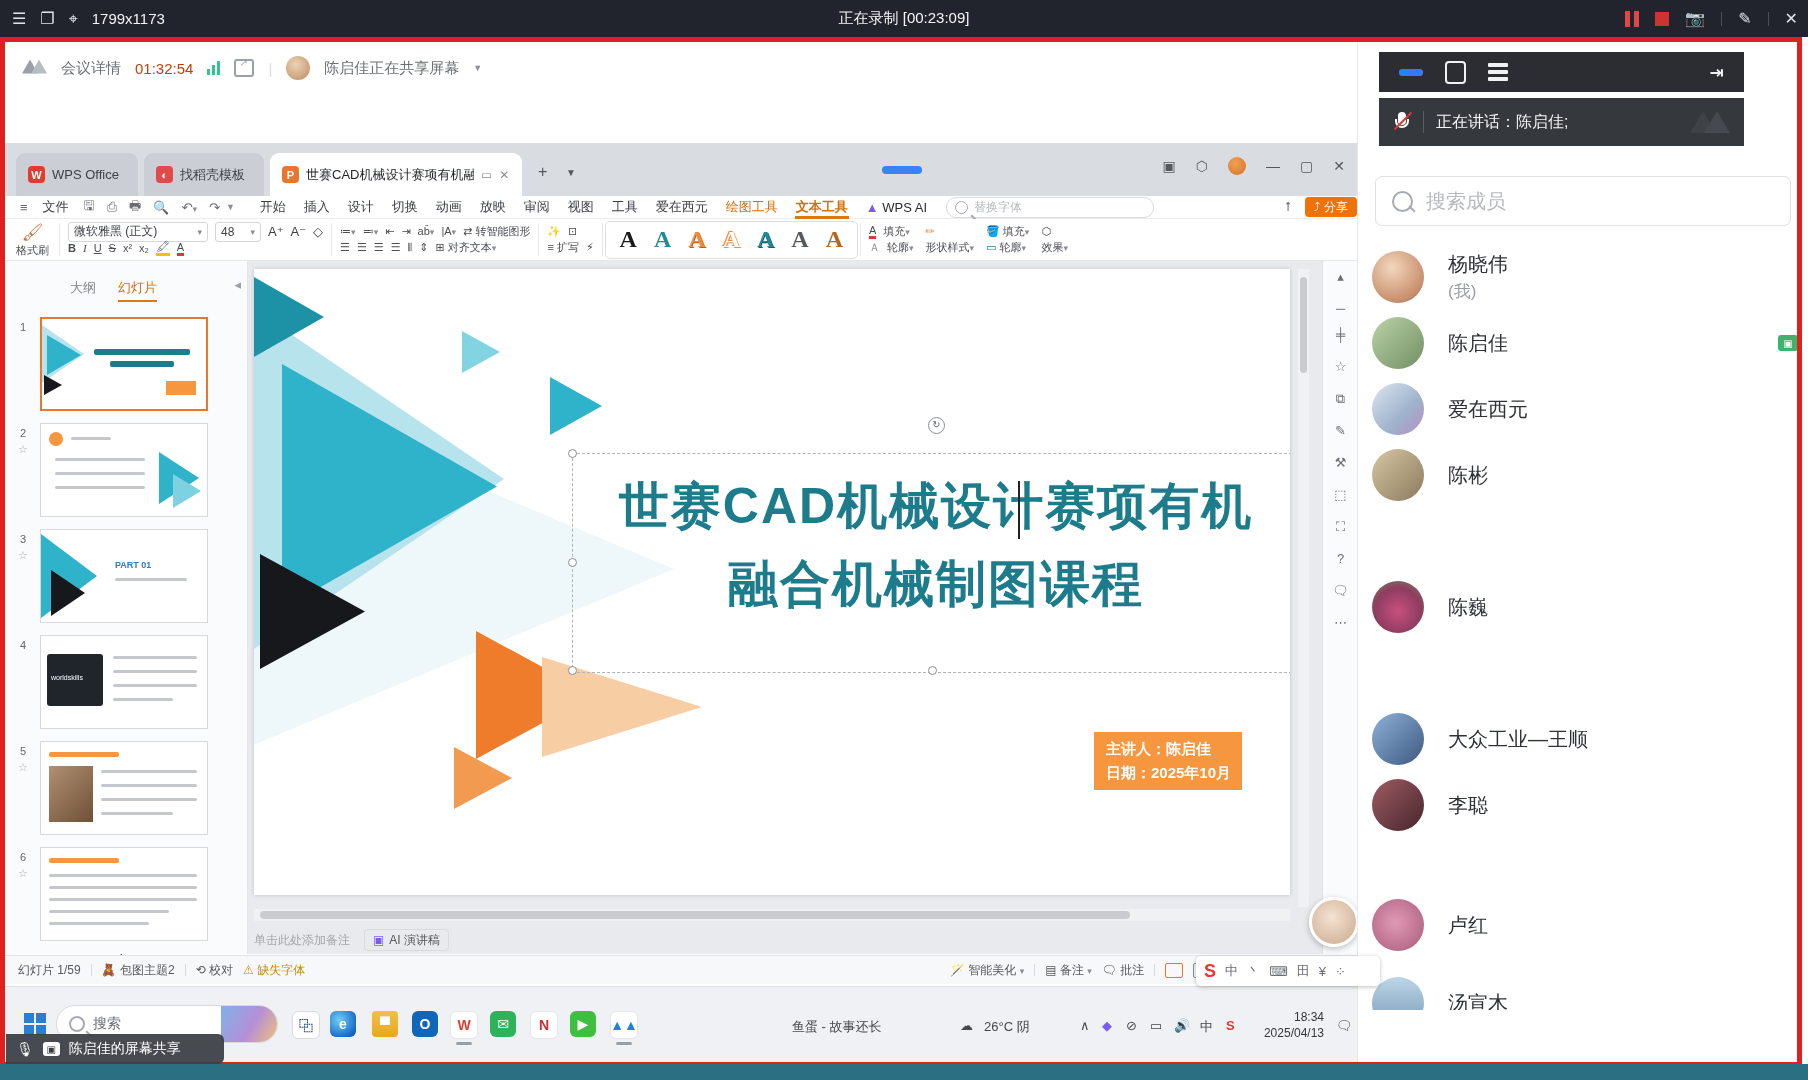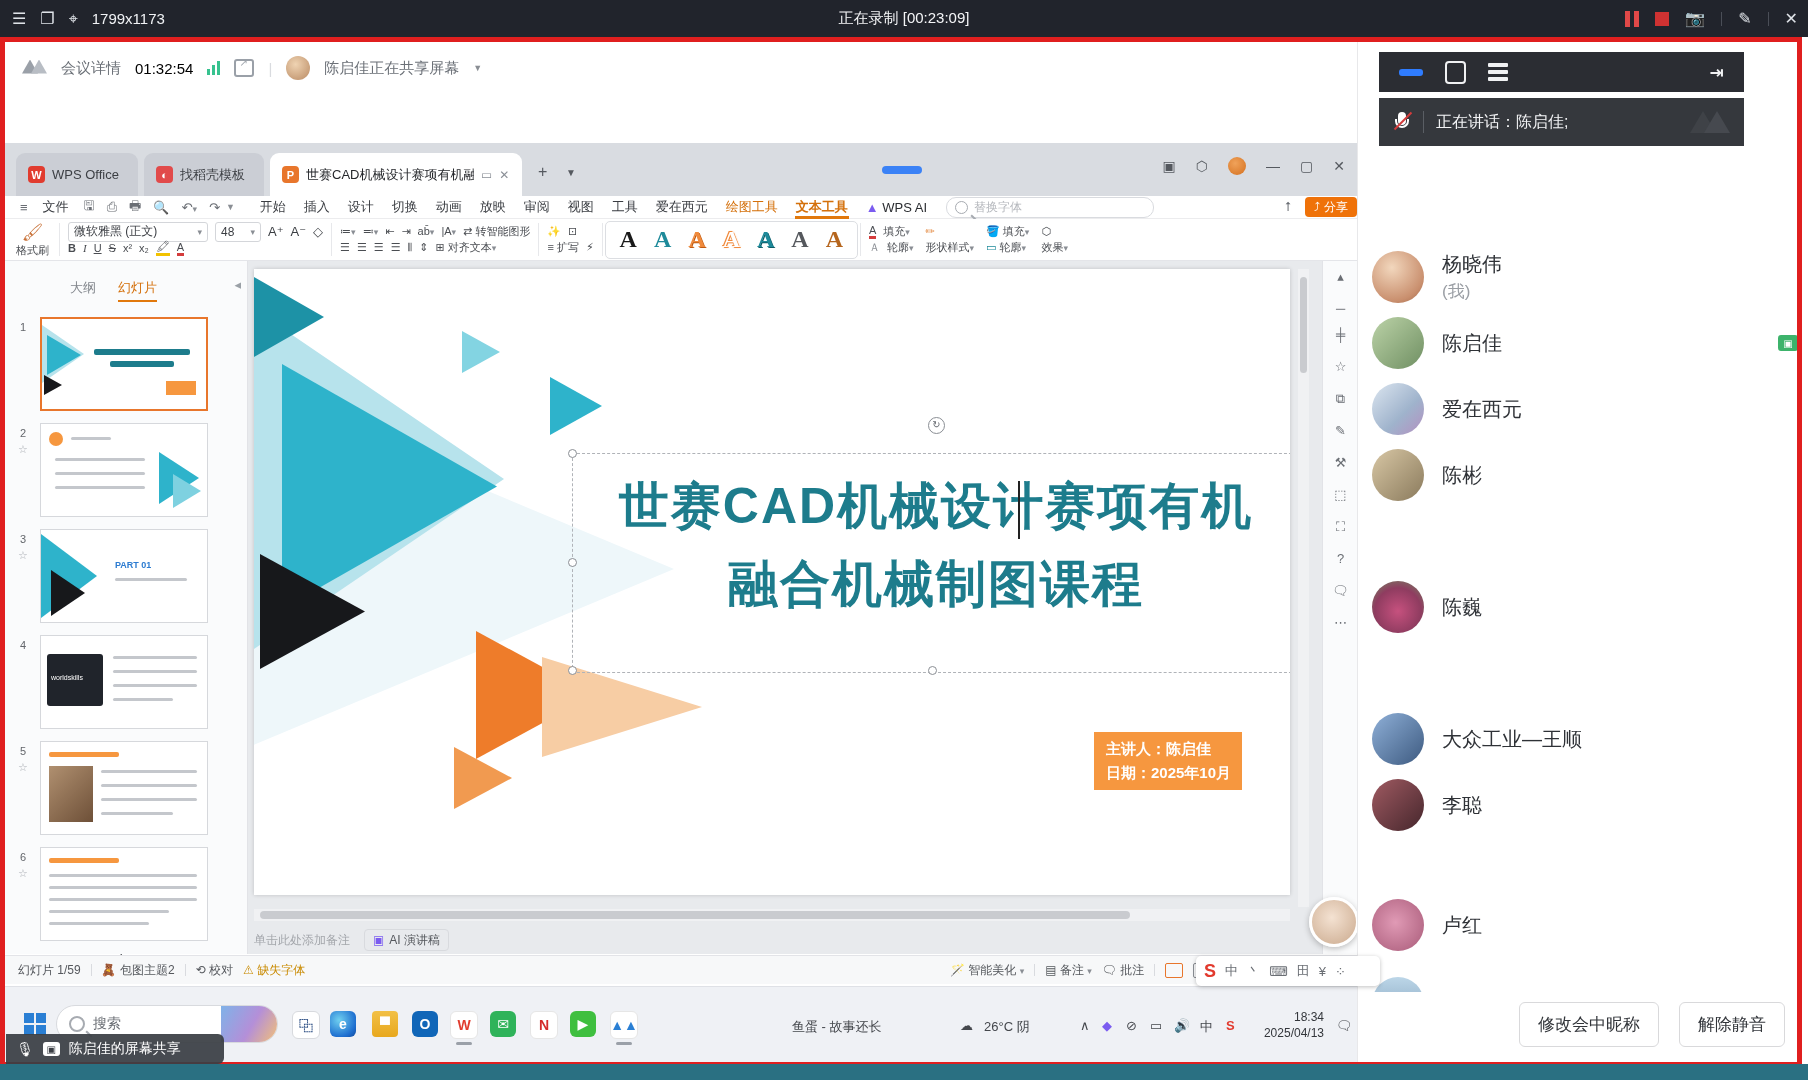--- a/index.html
+++ b/index.html
@@ -141,21 +141,21 @@
   .micmute s{position:absolute;left:-2px;top:9px;width:24px;height:2px;background:#d43c3c;transform:rotate(-45deg);text-decoration:none;}
   .spk-div{width:1px;height:22px;background:#5a5e64;}
   .wmark{margin-left:auto;display:flex;}
   .wmark i{width:26px;height:22px;background:#3f4247;clip-path:polygon(50% 0,100% 100%,0 100%);}
   .wmark i+i{margin-left:-12px;background:#46494f;}
   .psearch{position:absolute;left:17px;top:134px;width:416px;height:50px;border:1px solid #e0e0e2;border-radius:7px;
            display:flex;align-items:center;padding:0 16px;gap:13px;color:#b6b9be;font-size:20px;box-sizing:border-box;}
   .mag{width:17px;height:17px;border:2px solid #a7abb1;border-radius:50%;position:relative;flex:none;}
   .mag:after{content:"";position:absolute;left:14px;top:15px;width:8px;height:2px;background:#a7abb1;transform:rotate(45deg);}
   .memwrap{position:absolute;left:0;top:194px;width:447px;height:774px;overflow:hidden;}
-  .mem{position:absolute;left:14px;width:420px;height:66px;display:flex;align-items:center;gap:18px;}
+  .mem{position:absolute;left:14px;width:420px;height:66px;display:flex;align-items:center;gap:24px;}
   .mav{width:52px;height:52px;border-radius:50%;flex:none;display:flex;align-items:center;justify-content:center;
        color:#fff;font-size:15px;}
   .mname{font-size:20px;color:#2f3237;}
   .msub{font-size:17px;color:#9a9ea4;margin-top:2px;}
   .sharebadge{margin-left:auto;width:20px;height:16px;background:#3db36b;border-radius:3px;color:#fff;font-size:10px;
               display:flex;align-items:center;justify-content:center;margin-right:-6px;}
   .av0{background:radial-gradient(circle at 38% 32%,#f2d7bd,#c98f6e 70%,#9c6245);}
   .av1{background:linear-gradient(135deg,#bcd3a8,#6f8f62);}
   .av2{background:linear-gradient(135deg,#dce6f0,#9fb3cc 60%,#b48fc0);}
   .av3{background:linear-gradient(135deg,#d8c7a5,#8a7a5c);}
@@ -190,21 +190,21 @@
     <span class="sepv"></span>
     <span class="glyph" style="margin:0">✎</span>
     <span class="sepv"></span>
     <span class="glyph" style="margin:0">✕</span>
   </div>
 </div>
 
 <div class="abs meetbar">
   <span class="mlogo"><i></i><i></i></span>
   <span>会议详情</span>
-  <span style="color:#000000">01:32:54</span>
+  <span style="color:#c2410c">01:32:54</span>
   <span class="sig">
       <i style="height:6px"></i>
       <i style="height:10px"></i>
       <i style="height:14px"></i>
     </span>
   <span class="shicon"></span>
   <span style="color:#d9dbdf">|</span>
   <span class="av-s"></span>
   <span>陈启佳正在共享屏幕</span>
   <span class="chv">▼</span>
@@ -617,20 +617,24 @@
         <u></u>
         <s></s>
       </span>
     <span class="spk-div"></span>
     <span>正在讲话：陈启佳;</span>
     <span class="wmark">
         <i></i>
         <i></i>
       </span>
   </div>
+  <div class="psearch">
+    <span class="mag"></span>
+    <span>搜索成员</span>
+  </div>
 
   <div class="memwrap">
     <div class="mem" style="top:8px">
       <span class="mav av0"></span>
       <span>
           <div class="mname">杨晓伟</div>
             <div class="msub">(我)</div>
         </span>
     </div>
     <div class="mem" style="top:74px">
@@ -661,19 +665,15 @@
     <div class="mem" style="top:656px">
       <span class="mav av10"></span>
       <span class="mname">卢红</span>
     </div>
     <div class="mem" style="top:734px">
       <span class="mav av11"></span>
       <span class="mname">汤宣木</span>
     </div>
   </div>
 
-  <div class="pbtns">
-    <button class="pbtn">修改会中昵称</button>
-    <button class="pbtn">解除静音</button>
-  </div>
 </div>
 
 <div class="abs redframe"></div>
 
 </body></html>

